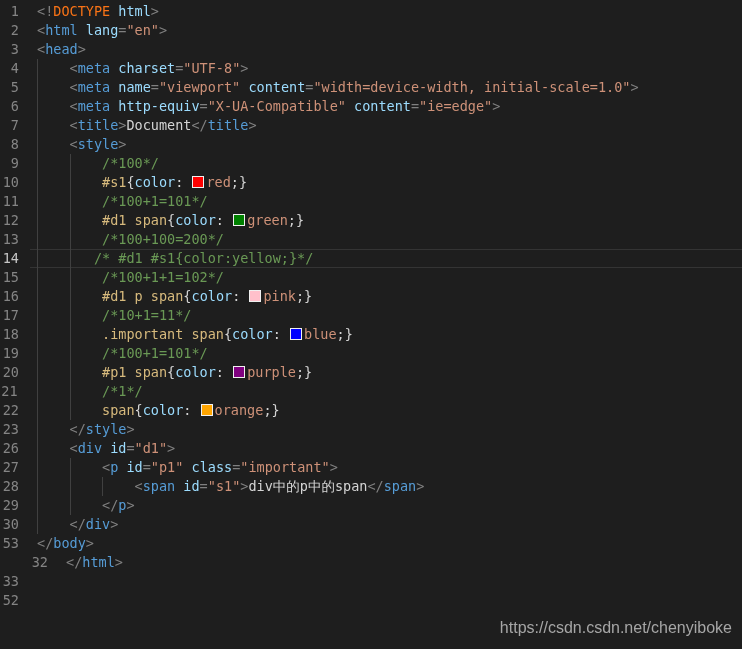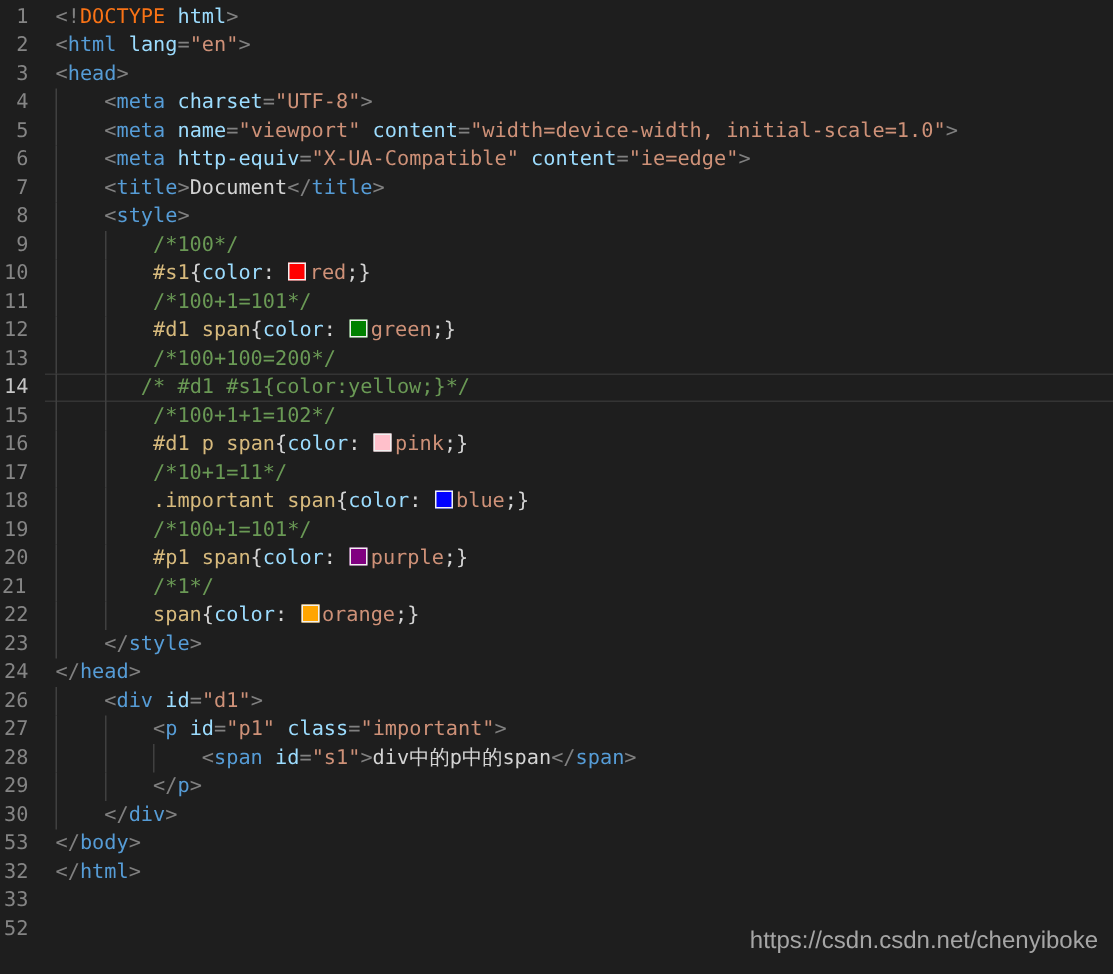--- a/index.html
+++ b/index.html
@@ -90,26 +90,25 @@
       <div class="row current"><span class="ln" style="color: rgb(198, 198, 198);">14</span><span class="gap"></span><span class="code"><span class="guide" style="left: 0ch; background: rgb(64, 64, 64);"></span><span class="guide" style="left: 4ch; background: rgb(64, 64, 64);"></span><span style="color: rgb(212, 212, 212);">       </span><span style="color: rgb(106, 153, 85);">/* #d1 #s1{color:yellow;}*/</span></span></div>
       <div class="row"><span class="ln" style="color: rgb(133, 133, 133);">15</span><span class="gap"></span><span class="code"><span class="guide" style="left: 0ch; background: rgb(64, 64, 64);"></span><span class="guide" style="left: 4ch; background: rgb(64, 64, 64);"></span><span style="color: rgb(212, 212, 212);">        </span><span style="color: rgb(106, 153, 85);">/*100+1+1=102*/</span></span></div>
       <div class="row"><span class="ln" style="color: rgb(133, 133, 133);">16</span><span class="gap"></span><span class="code"><span class="guide" style="left: 0ch; background: rgb(64, 64, 64);"></span><span class="guide" style="left: 4ch; background: rgb(64, 64, 64);"></span><span style="color: rgb(212, 212, 212);">        </span><span style="color: rgb(215, 186, 125);">#d1</span><span style="color: rgb(212, 212, 212);"> </span><span style="color: rgb(215, 186, 125);">p</span><span style="color: rgb(212, 212, 212);"> </span><span style="color: rgb(215, 186, 125);">span</span><span style="color: rgb(212, 212, 212);">{</span><span style="color: rgb(156, 220, 254);">color</span><span style="color: rgb(212, 212, 212);">: </span><span class="swatch" style="background: rgb(255, 192, 203);"></span><span style="color: rgb(206, 145, 120);">pink</span><span style="color: rgb(212, 212, 212);">;}</span></span></div>
       <div class="row"><span class="ln" style="color: rgb(133, 133, 133);">17</span><span class="gap"></span><span class="code"><span class="guide" style="left: 0ch; background: rgb(64, 64, 64);"></span><span class="guide" style="left: 4ch; background: rgb(64, 64, 64);"></span><span style="color: rgb(212, 212, 212);">        </span><span style="color: rgb(106, 153, 85);">/*10+1=11*/</span></span></div>
       <div class="row"><span class="ln" style="color: rgb(133, 133, 133);">18</span><span class="gap"></span><span class="code"><span class="guide" style="left: 0ch; background: rgb(64, 64, 64);"></span><span class="guide" style="left: 4ch; background: rgb(64, 64, 64);"></span><span style="color: rgb(212, 212, 212);">        </span><span style="color: rgb(215, 186, 125);">.important</span><span style="color: rgb(212, 212, 212);"> </span><span style="color: rgb(215, 186, 125);">span</span><span style="color: rgb(212, 212, 212);">{</span><span style="color: rgb(156, 220, 254);">color</span><span style="color: rgb(212, 212, 212);">: </span><span class="swatch" style="background: rgb(0, 0, 255);"></span><span style="color: rgb(206, 145, 120);">blue</span><span style="color: rgb(212, 212, 212);">;}</span></span></div>
       <div class="row"><span class="ln" style="color: rgb(133, 133, 133);">19</span><span class="gap"></span><span class="code"><span class="guide" style="left: 0ch; background: rgb(64, 64, 64);"></span><span class="guide" style="left: 4ch; background: rgb(64, 64, 64);"></span><span style="color: rgb(212, 212, 212);">        </span><span style="color: rgb(106, 153, 85);">/*100+1=101*/</span></span></div>
       <div class="row"><span class="ln" style="color: rgb(133, 133, 133);">20</span><span class="gap"></span><span class="code"><span class="guide" style="left: 0ch; background: rgb(64, 64, 64);"></span><span class="guide" style="left: 4ch; background: rgb(64, 64, 64);"></span><span style="color: rgb(212, 212, 212);">        </span><span style="color: rgb(215, 186, 125);">#p1</span><span style="color: rgb(212, 212, 212);"> </span><span style="color: rgb(215, 186, 125);">span</span><span style="color: rgb(212, 212, 212);">{</span><span style="color: rgb(156, 220, 254);">color</span><span style="color: rgb(212, 212, 212);">: </span><span class="swatch" style="background: rgb(128, 0, 128);"></span><span style="color: rgb(206, 145, 120);">purple</span><span style="color: rgb(212, 212, 212);">;}</span></span></div>
       <div class="row"><span class="ln" style="color: rgb(133, 133, 133); text-align: center;">21</span><span class="gap"></span><span class="code"><span class="guide" style="left: 0ch; background: rgb(64, 64, 64);"></span><span class="guide" style="left: 4ch; background: rgb(64, 64, 64);"></span><span style="color: rgb(212, 212, 212);">        </span><span style="color: rgb(106, 153, 85);">/*1*/</span></span></div>
       <div class="row"><span class="ln" style="color: rgb(133, 133, 133);">22</span><span class="gap"></span><span class="code"><span class="guide" style="left: 0ch; background: rgb(64, 64, 64);"></span><span class="guide" style="left: 4ch; background: rgb(64, 64, 64);"></span><span style="color: rgb(212, 212, 212);">        </span><span style="color: rgb(215, 186, 125);">span</span><span style="color: rgb(212, 212, 212);">{</span><span style="color: rgb(156, 220, 254);">color</span><span style="color: rgb(212, 212, 212);">: </span><span class="swatch" style="background: rgb(255, 165, 0);"></span><span style="color: rgb(206, 145, 120);">orange</span><span style="color: rgb(212, 212, 212);">;}</span></span></div>
       <div class="row"><span class="ln" style="color: rgb(133, 133, 133);">23</span><span class="gap"></span><span class="code"><span class="guide" style="left: 0ch; background: rgb(64, 64, 64);"></span><span style="color: rgb(212, 212, 212);">    </span><span style="color: rgb(128, 128, 128);">&lt;/</span><span style="color: rgb(86, 156, 214);">style</span><span style="color: rgb(128, 128, 128);">&gt;</span></span></div>
-      <div class="row"><span class="ln" style="color: rgb(133, 133, 133);">24</span><span class="gap"></span><span class="code"><span style="color: rgb(128, 128, 128);">&lt;/</span><span style="color: rgb(86, 156, 214);">head</span><span style="color: rgb(128, 128, 128);">&gt;</span></span></div>
       <div class="row"><span class="ln" style="color: rgb(133, 133, 133);">26</span><span class="gap"></span><span class="code"><span class="guide" style="left: 0ch; background: rgb(64, 64, 64);"></span><span style="color: rgb(212, 212, 212);">    </span><span style="color: rgb(128, 128, 128);">&lt;</span><span style="color: rgb(86, 156, 214);">div</span><span style="color: rgb(212, 212, 212);"> </span><span style="color: rgb(156, 220, 254);">id</span><span style="color: rgb(128, 128, 128);">=</span><span style="color: rgb(206, 145, 120);">"d1"</span><span style="color: rgb(128, 128, 128);">&gt;</span></span></div>
       <div class="row"><span class="ln" style="color: rgb(133, 133, 133);">27</span><span class="gap"></span><span class="code"><span class="guide" style="left: 0ch; background: rgb(64, 64, 64);"></span><span class="guide" style="left: 4ch; background: rgb(64, 64, 64);"></span><span style="color: rgb(212, 212, 212);">        </span><span style="color: rgb(128, 128, 128);">&lt;</span><span style="color: rgb(86, 156, 214);">p</span><span style="color: rgb(212, 212, 212);"> </span><span style="color: rgb(156, 220, 254);">id</span><span style="color: rgb(128, 128, 128);">=</span><span style="color: rgb(206, 145, 120);">"p1"</span><span style="color: rgb(212, 212, 212);"> </span><span style="color: rgb(156, 220, 254);">class</span><span style="color: rgb(128, 128, 128);">=</span><span style="color: rgb(206, 145, 120);">"important"</span><span style="color: rgb(128, 128, 128);">&gt;</span></span></div>
       <div class="row"><span class="ln" style="color: rgb(133, 133, 133);">28</span><span class="gap"></span><span class="code"><span class="guide" style="left: 0ch; background: rgb(64, 64, 64);"></span><span class="guide" style="left: 4ch; background: rgb(64, 64, 64);"></span><span class="guide" style="left: 8ch; background: rgb(64, 64, 64);"></span><span style="color: rgb(212, 212, 212);">            </span><span style="color: rgb(128, 128, 128);">&lt;</span><span style="color: rgb(86, 156, 214);">span</span><span style="color: rgb(212, 212, 212);"> </span><span style="color: rgb(156, 220, 254);">id</span><span style="color: rgb(128, 128, 128);">=</span><span style="color: rgb(206, 145, 120);">"s1"</span><span style="color: rgb(128, 128, 128);">&gt;</span><span style="color: rgb(212, 212, 212);">div中的p中的span</span><span style="color: rgb(128, 128, 128);">&lt;/</span><span style="color: rgb(86, 156, 214);">span</span><span style="color: rgb(128, 128, 128);">&gt;</span></span></div>
       <div class="row"><span class="ln" style="color: rgb(133, 133, 133);">29</span><span class="gap"></span><span class="code"><span class="guide" style="left: 0ch; background: rgb(64, 64, 64);"></span><span class="guide" style="left: 4ch; background: rgb(64, 64, 64);"></span><span style="color: rgb(212, 212, 212);">        </span><span style="color: rgb(128, 128, 128);">&lt;/</span><span style="color: rgb(86, 156, 214);">p</span><span style="color: rgb(128, 128, 128);">&gt;</span></span></div>
       <div class="row"><span class="ln" style="color: rgb(133, 133, 133);">30</span><span class="gap"></span><span class="code"><span class="guide" style="left: 0ch; background: rgb(64, 64, 64);"></span><span style="color: rgb(212, 212, 212);">    </span><span style="color: rgb(128, 128, 128);">&lt;/</span><span style="color: rgb(86, 156, 214);">div</span><span style="color: rgb(128, 128, 128);">&gt;</span></span></div>
       <div class="row"><span class="ln" style="color: rgb(133, 133, 133);">53</span><span class="gap"></span><span class="code"><span style="color: rgb(128, 128, 128);">&lt;/</span><span style="color: rgb(86, 156, 214);">body</span><span style="color: rgb(128, 128, 128);">&gt;</span></span></div>
-      <div class="row"><span class="ln" style="color: rgb(133, 133, 133);">32</span><span class="gap"></span><span class="code"><span style="color: rgb(128, 128, 128);">&lt;/</span><span style="color: rgb(86, 156, 214);">html</span><span style="color: rgb(128, 128, 128);">&gt;</span></span></div>
+      <div class="row"><span class="ln" style="color: rgb(133, 133, 133); margin-left: 29px;">32</span><span class="gap"></span><span class="code"><span style="color: rgb(128, 128, 128);">&lt;/</span><span style="color: rgb(86, 156, 214);">html</span><span style="color: rgb(128, 128, 128);">&gt;</span></span></div>
       <div class="row"><span class="ln" style="color: rgb(133, 133, 133);">33</span><span class="gap"></span><span class="code"></span></div>
       <div class="row"><span class="ln" style="color: rgb(133, 133, 133);">52</span><span class="gap"></span><span class="code"></span></div>
     </div>
 </div>
 
 <div class="watermark" style="color: rgb(166, 166, 166);">https://csdn.csdn.net/chenyiboke</div>
 
 </body></html>

